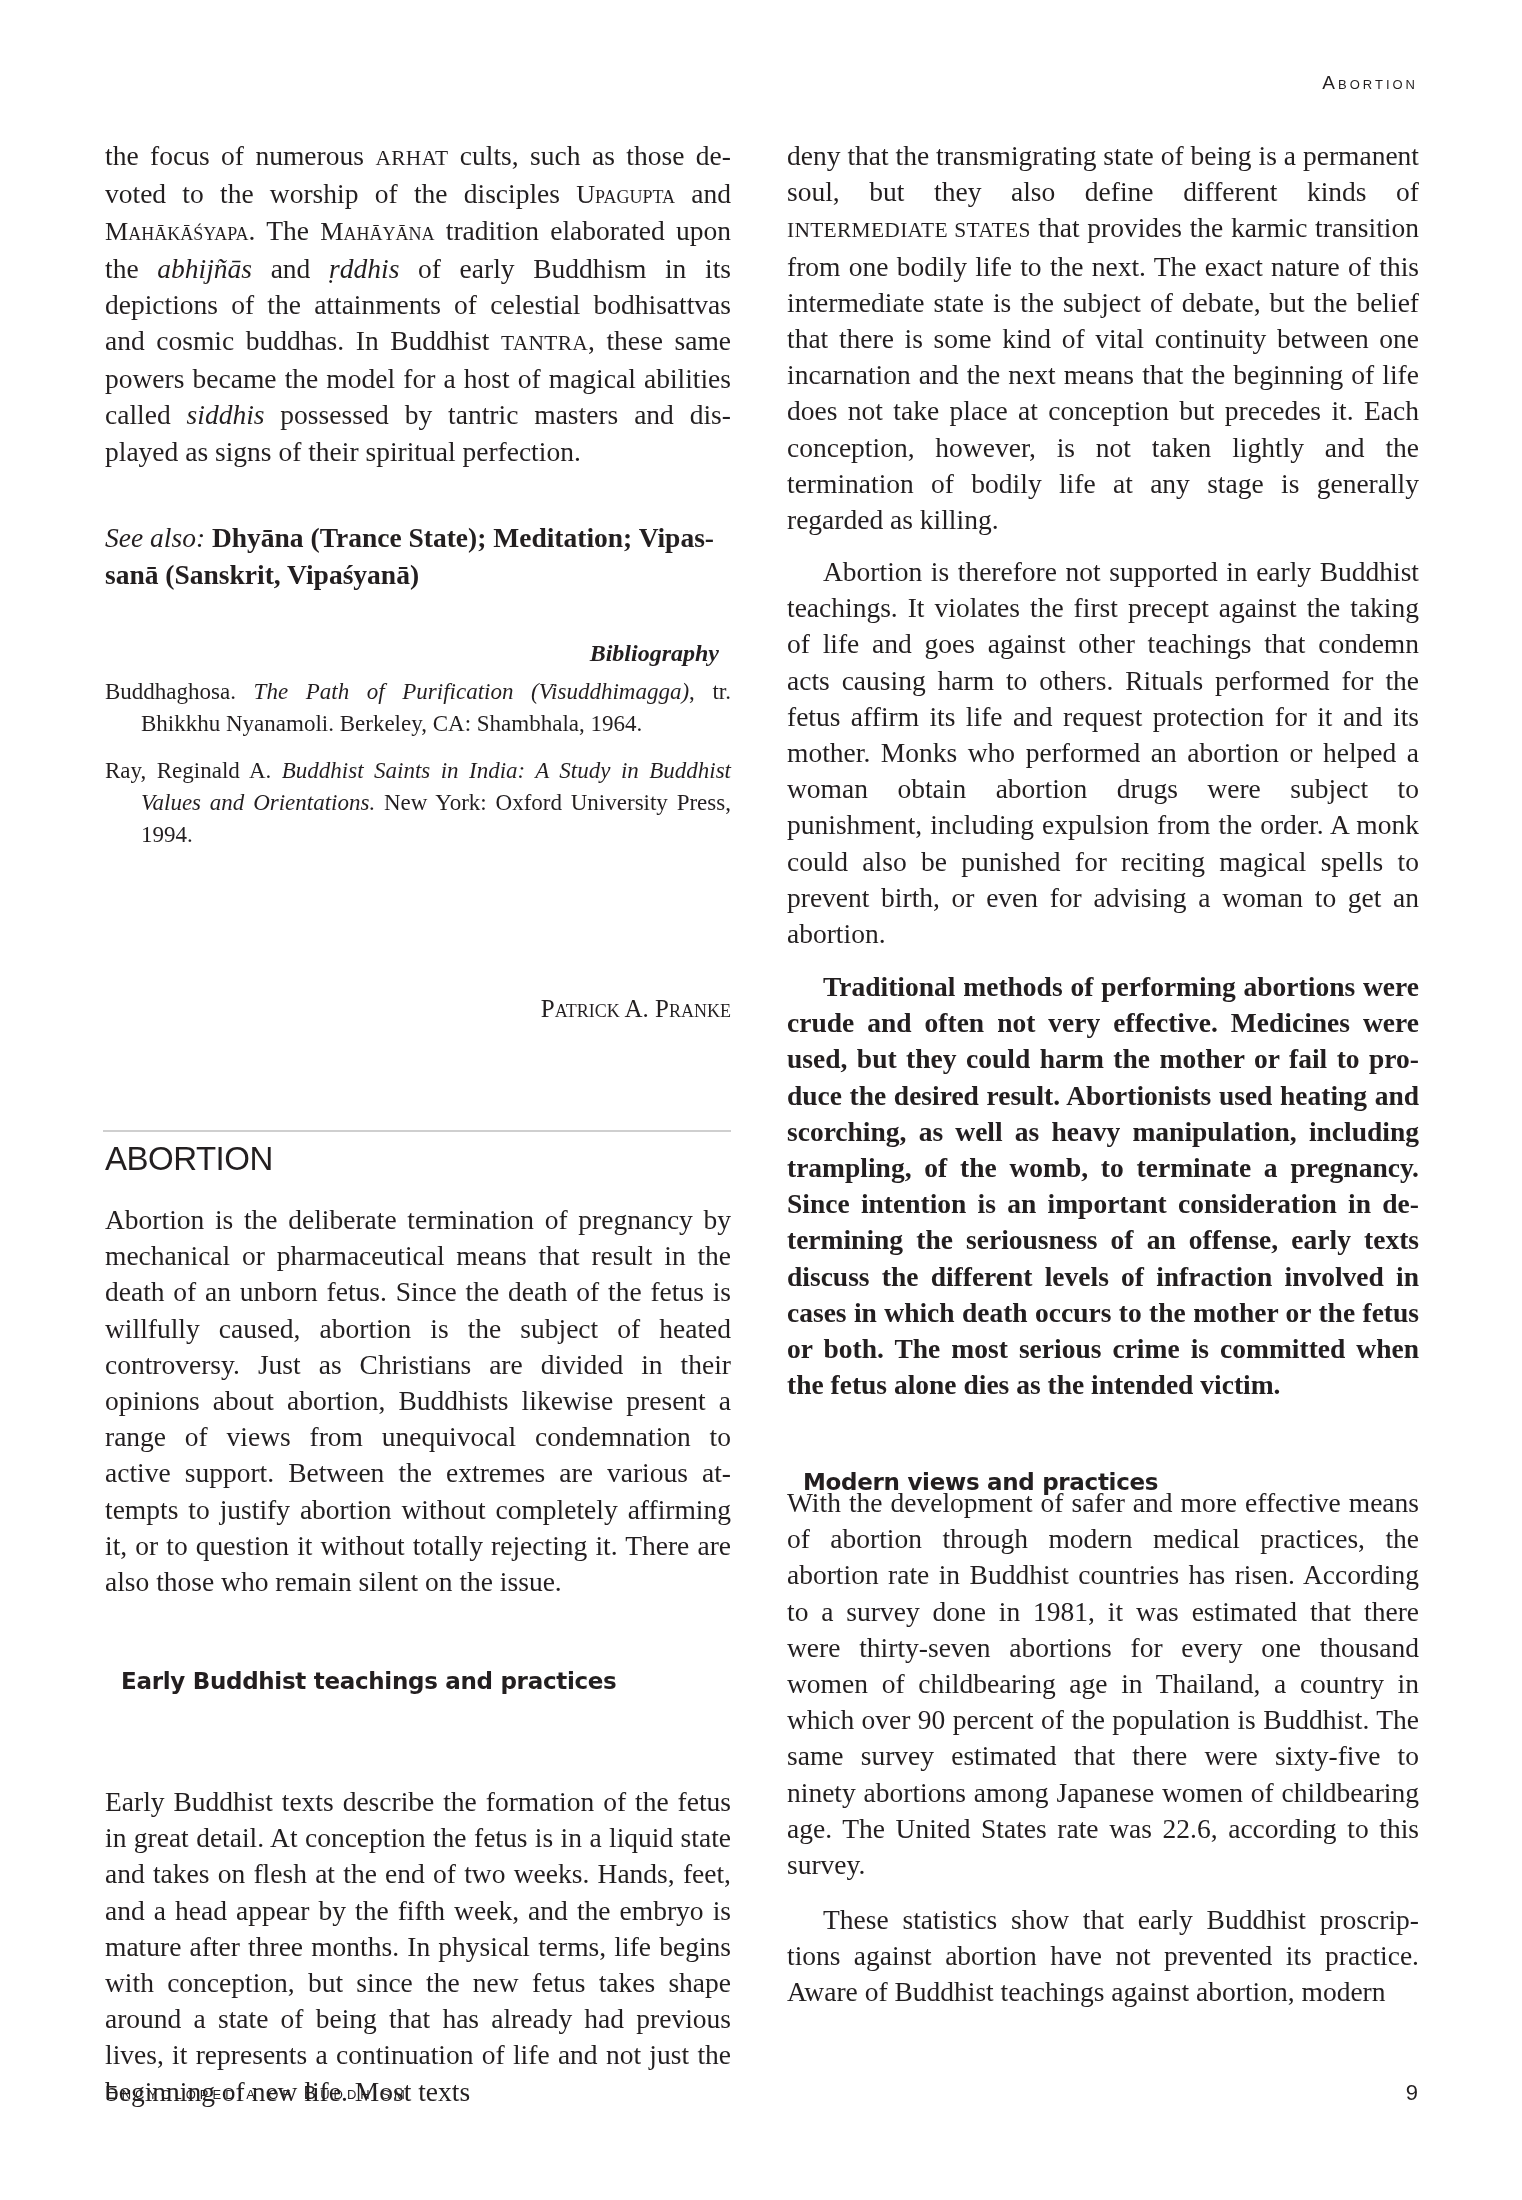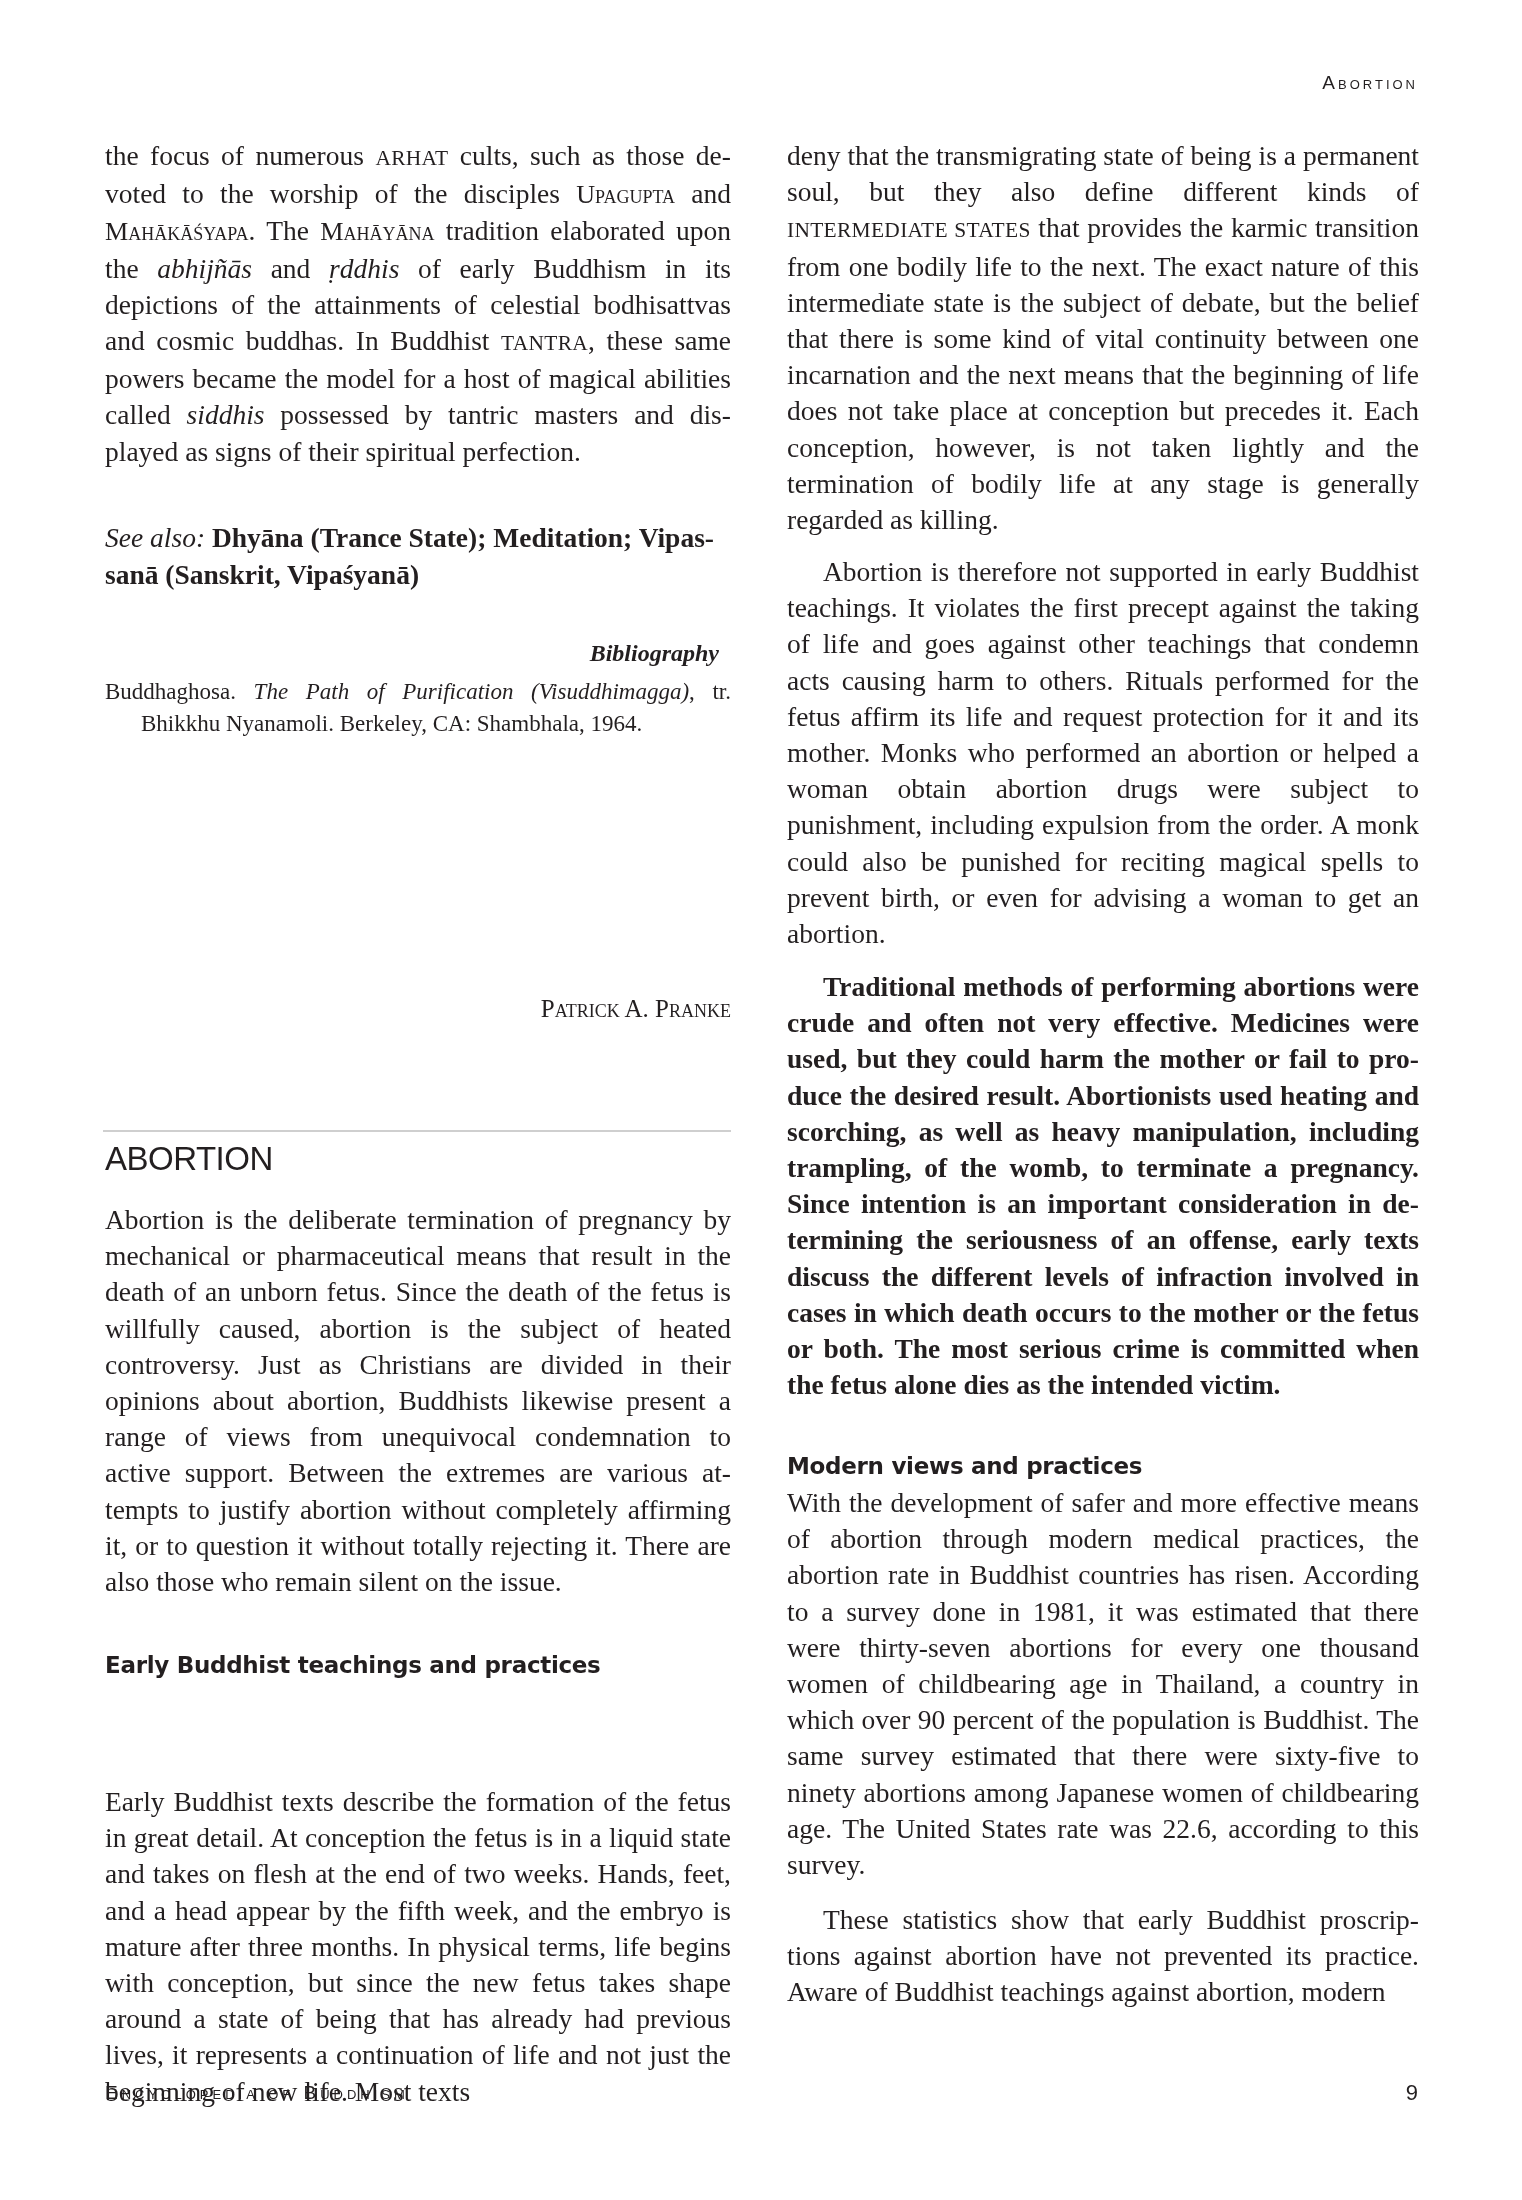--- a/index.html
+++ b/index.html
@@ -15,21 +15,21 @@
   .sc { font-variant:small-caps; font-size:0.95em;margin-top:20px; }
   .lsc { font-size:0.78em; letter-spacing:0.3px; }
   .seealso { font-size:27.5px; line-height:37px; margin:0; }
   .seealso .lbl { font-style:italic; }
   .seealso .refs { font-weight:bold; }
   .bib-title { font-style:italic; font-weight:bold; font-size:24px; margin:12px;text-align:right; }
   .bib-entry { font-size:23px; line-height:32px; margin:0 0 15px 0; padding-left:36px; text-indent:-36px; text-align:justify; }
   .author-sig { text-align:right; font-variant:small-caps; font-size:25px; margin:0; }
   .rule { position:absolute; left:103px; width:628px; top:1130px; height:2px; background:#cfcfcf; }
   .entry-title { font-family:"Liberation Sans", sans-serif; font-size:33px; font-weight:normal; margin:0; letter-spacing:-0.5px; }
-  .subhead { font-family:"DejaVu Sans", sans-serif; font-weight:bold; font-size:23px; margin:0; letter-spacing:-0.3px; }
+  .subhead { font-family:"DejaVu Sans", sans-serif; font-weight:bold; font-size:23px; margin:16px; letter-spacing:-0.3px; }
   .footer-title { top:2082px; left:105px; font-family:"Liberation Sans", sans-serif; font-size:19px; letter-spacing:4px; font-variant:small-caps; }
   .footer-page { top:2080px; right:104px; font-family:"Liberation Sans", sans-serif; font-size:22px; }
 </style>
 </head>
 <body>
 
 <div class="abs running-head">Abortion</div>
 
 <div class="col left" style="top:138px;">
   <p class="p"><span>the focus of numerous </span><span class="lsc" style="text-transform:uppercase">arhat</span><span> cults, such as those de­voted to the worship of the disciples </span><span class="sc">Upagupta</span><span> and </span><span class="sc">Mahākāśyapa</span><span>. The </span><span class="sc">Mahāyāna</span><span> tradition elaborated upon the </span><i>abhijñās</i><span> and </span><i>ṛddhis</i><span> of early Buddhism in its depictions of the attainments of celestial bodhisattvas and cosmic buddhas. In Buddhist </span><span class="lsc" style="text-transform:uppercase">tantra</span><span>, these same powers became the model for a host of magical abili­ties called </span><i>siddhis</i><span> possessed by tantric masters and dis­played as signs of their spiritual perfection.</span></p>
@@ -38,20 +38,21 @@
 <div class="col left" style="top:519px;">
   <p class="seealso"><span class="lbl">See also:</span><span class="refs"> Dhyāna (Trance State); Meditation; Vipas­sanā (Sanskrit, Vipaśyanā)</span></p>
 </div>
 
 <div class="col left" style="top:628px;">
   <p class="bib-title">Bibliography</p>
 </div>
 
 <div class="col left" style="top:676px;">
   <p class="bib-entry"><span>Buddhaghosa. </span><i>The Path of Purification (Visuddhimagga)</i><span>, tr. Bhikkhu Nyanamoli. Berkeley, CA: Shambhala, 1964.</span></p>
+  <p class="bib-entry"><span>Ray, Reginald A. </span><i>Buddhist Saints in India: A Study in Buddhist Values and Orientations.</i><span> New York: Oxford University Press, 1994.</span></p>
 </div>
 
 <div class="col left" style="top:995px;">
   <p class="author-sig">Patrick A. Pranke</p>
 </div>
 
 <div class="rule"></div>
 
 <div class="col left" style="top:1140px;">
   <h1 class="entry-title">ABORTION</h1>

